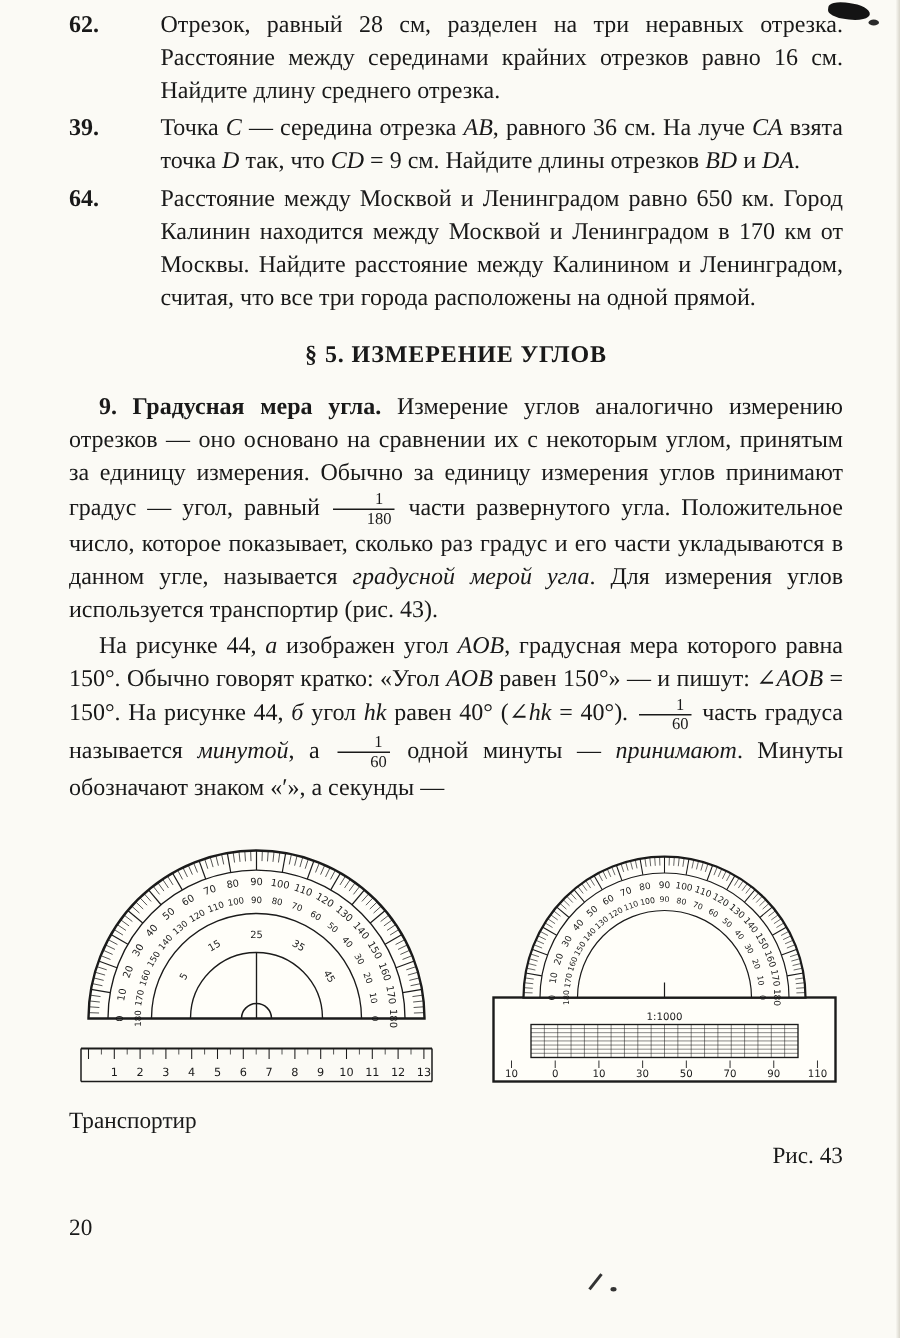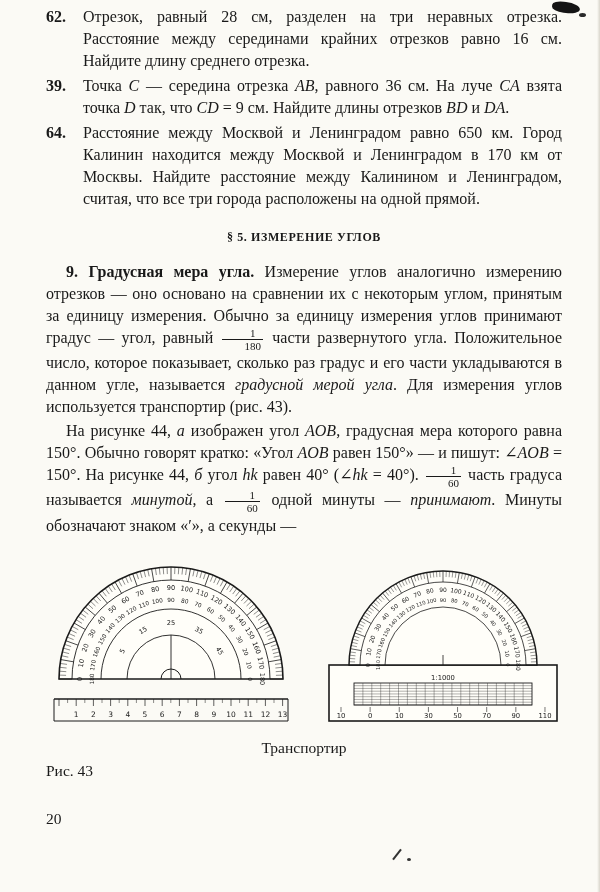--- a/index.html
+++ b/index.html
@@ -3,39 +3,39 @@
 <meta charset="utf-8">
 <style>
   html,body{margin:0;padding:0;background:#e9e7e1;}
   .page{
     width:600px;height:892px;box-sizing:border-box;position:relative;overflow:hidden;
     background:#fbfaf5;color:#191919;
     font-family:"Liberation Serif","DejaVu Serif",serif;
     font-size:16px;line-height:22px;
     padding:6px 38px 0 46px;
   }
-  .problem{display:flex;margin-bottom:3px;}
+  .problem{display:flex;margin-bottom:3px;gap:24px;}
   .pnum{flex:0 0 37px;font-weight:700;}
   .ptext{flex:1;text-align:justify;}
   .section-heading{
     text-align:center;font-weight:700;letter-spacing:.6px;
-    margin:16px 0 13px;font-size:12px;
+    margin:16px 0 13px;font-size:16px;
   }
   .para{text-align:justify;text-indent:20px;margin:0 0 2px;}
   .para i,.ptext i{font-style:italic;}
   .frac{
     display:inline-flex;flex-direction:column;align-items:center;
     vertical-align:middle;font-size:11px;line-height:1.1;margin:0 2px;
   }
   .frac .den{border-top:1px solid #191919;padding:0 2px;}
   .frac .num{padding:0 2px;}
   .figure-row{display:flex;justify-content:center;align-items:flex-end;gap:28px;margin-top:16px;}
   svg text{font-family:"DejaVu Sans","Liberation Sans",sans-serif;}
-  .fig-caption{text-align:center;margin-top:12px;font-size:15.5px;}
-  .fig-label{text-align:left;margin-top:1px;font-size:15.5px;}
+  .fig-caption{margin-top:12px;font-size:15.5px;}
+  .fig-label{text-align:right;margin-top:1px;font-size:15.5px;}
   .page-number{position:absolute;left:46px;bottom:62px;font-size:15.5px;}
   .speck-tr{position:absolute;top:2px;right:20px;width:28px;height:11px;background:#141414;
     border-radius:45% 60% 55% 50%;transform:rotate(7deg);}
   .speck-tr2{position:absolute;top:13px;right:14px;width:7px;height:4px;background:#2a2a2a;border-radius:50%;}
   .speck-br{position:absolute;left:396px;top:848px;width:2px;height:13px;background:#333;transform:rotate(38deg);}
   .speck-br2{position:absolute;left:407px;top:858px;width:4px;height:3px;background:#333;border-radius:50%;}
   .edge-shade{position:absolute;right:0;top:0;width:3px;height:100%;
     background:linear-gradient(to left,#d9d6cc,rgba(217,214,204,0));}
 </style>
 </head>

